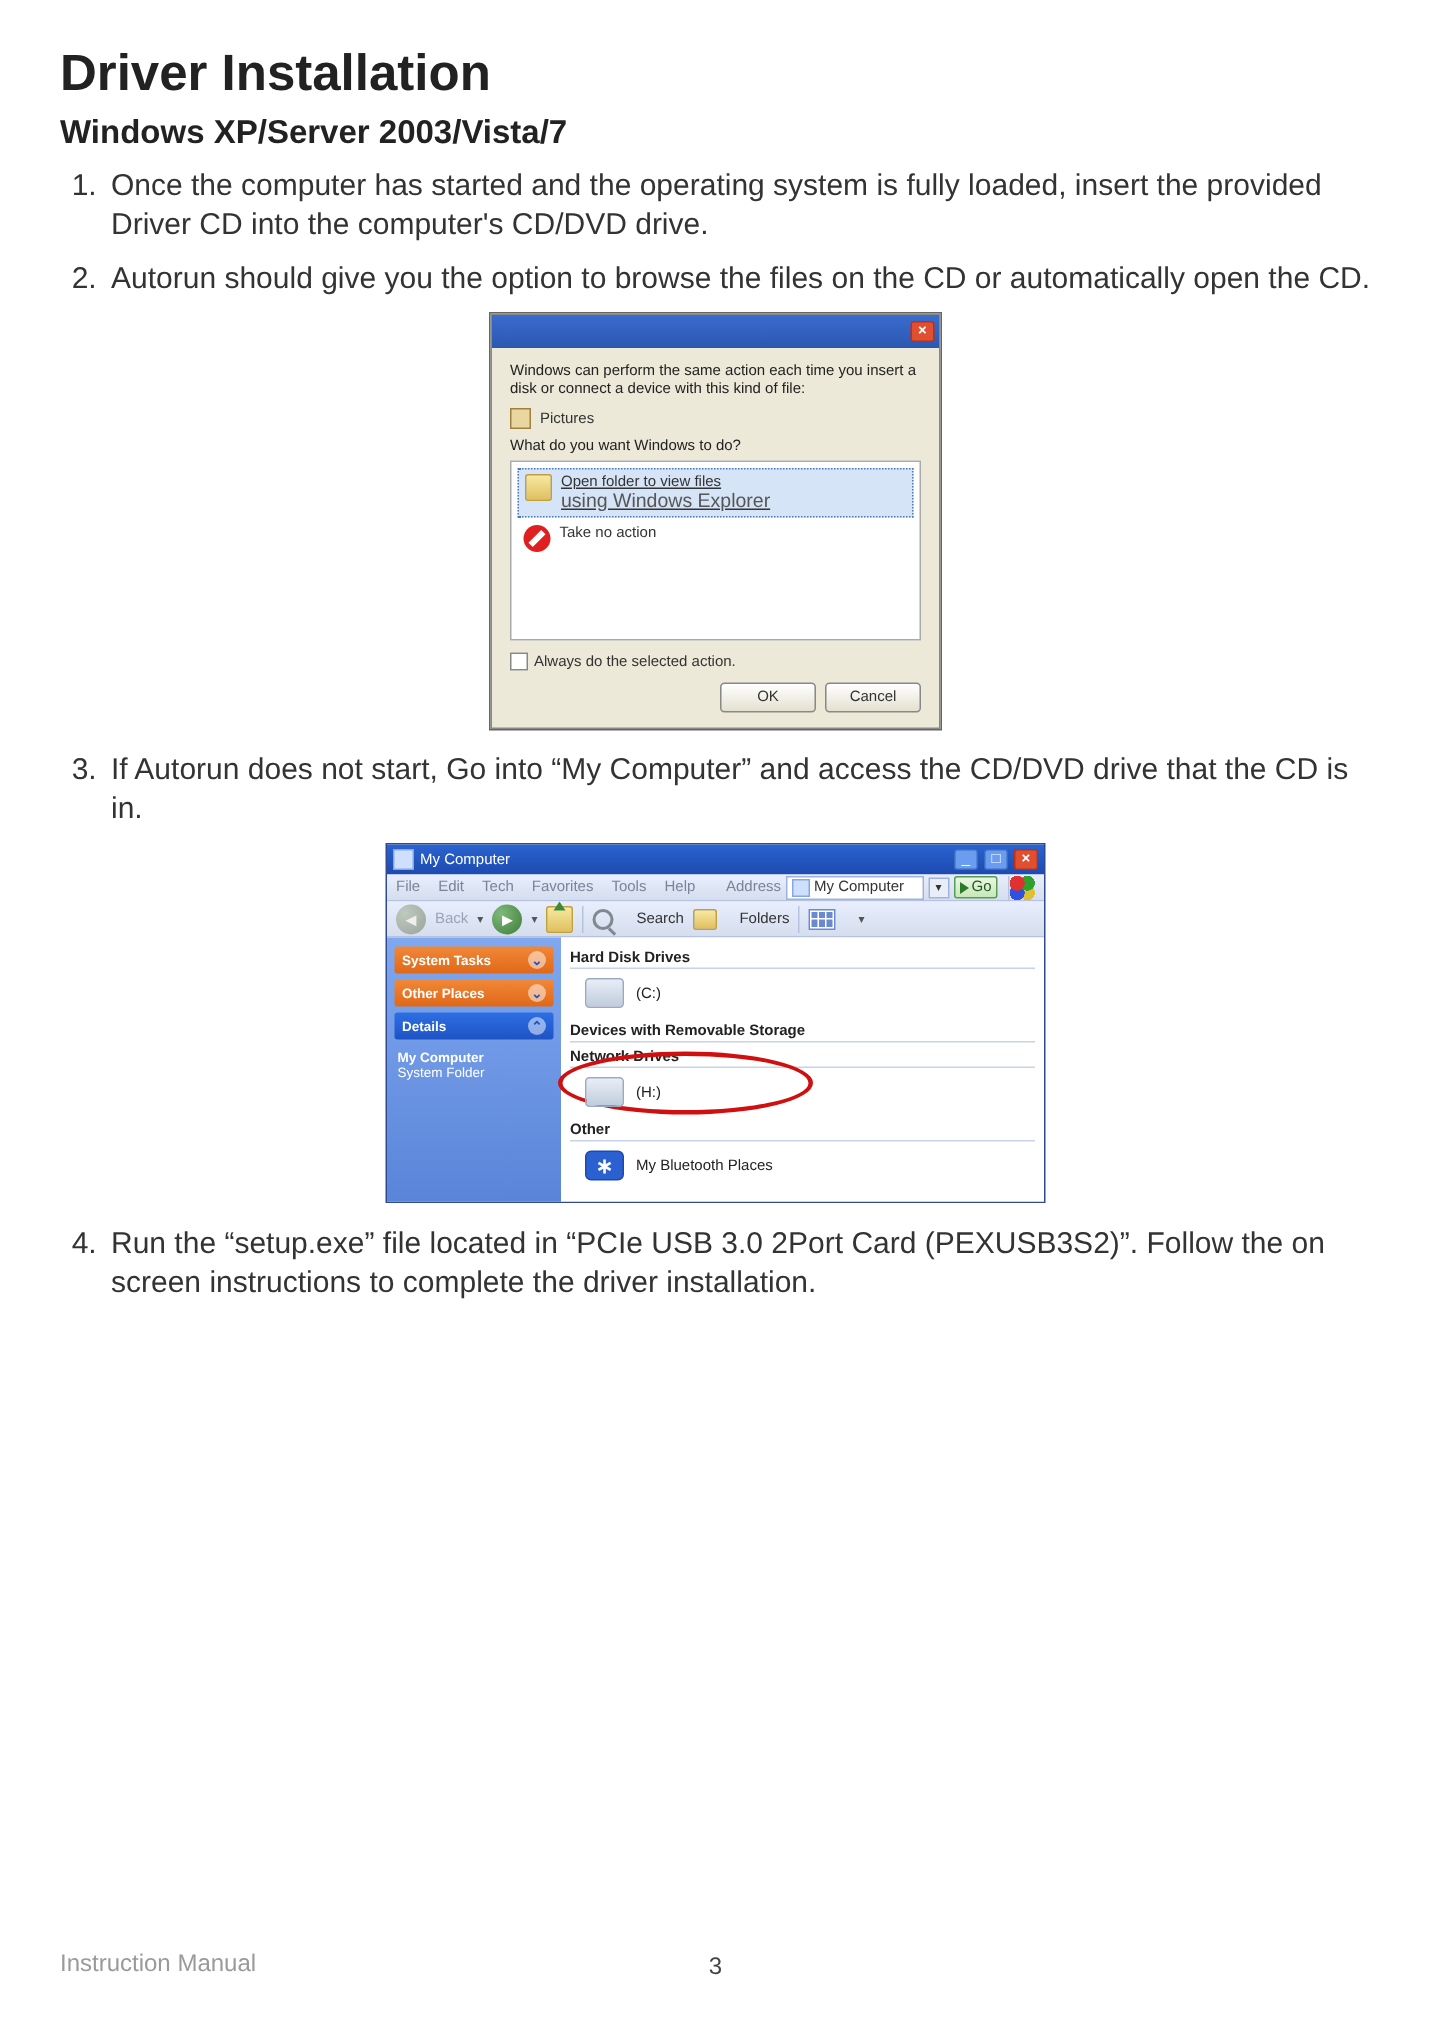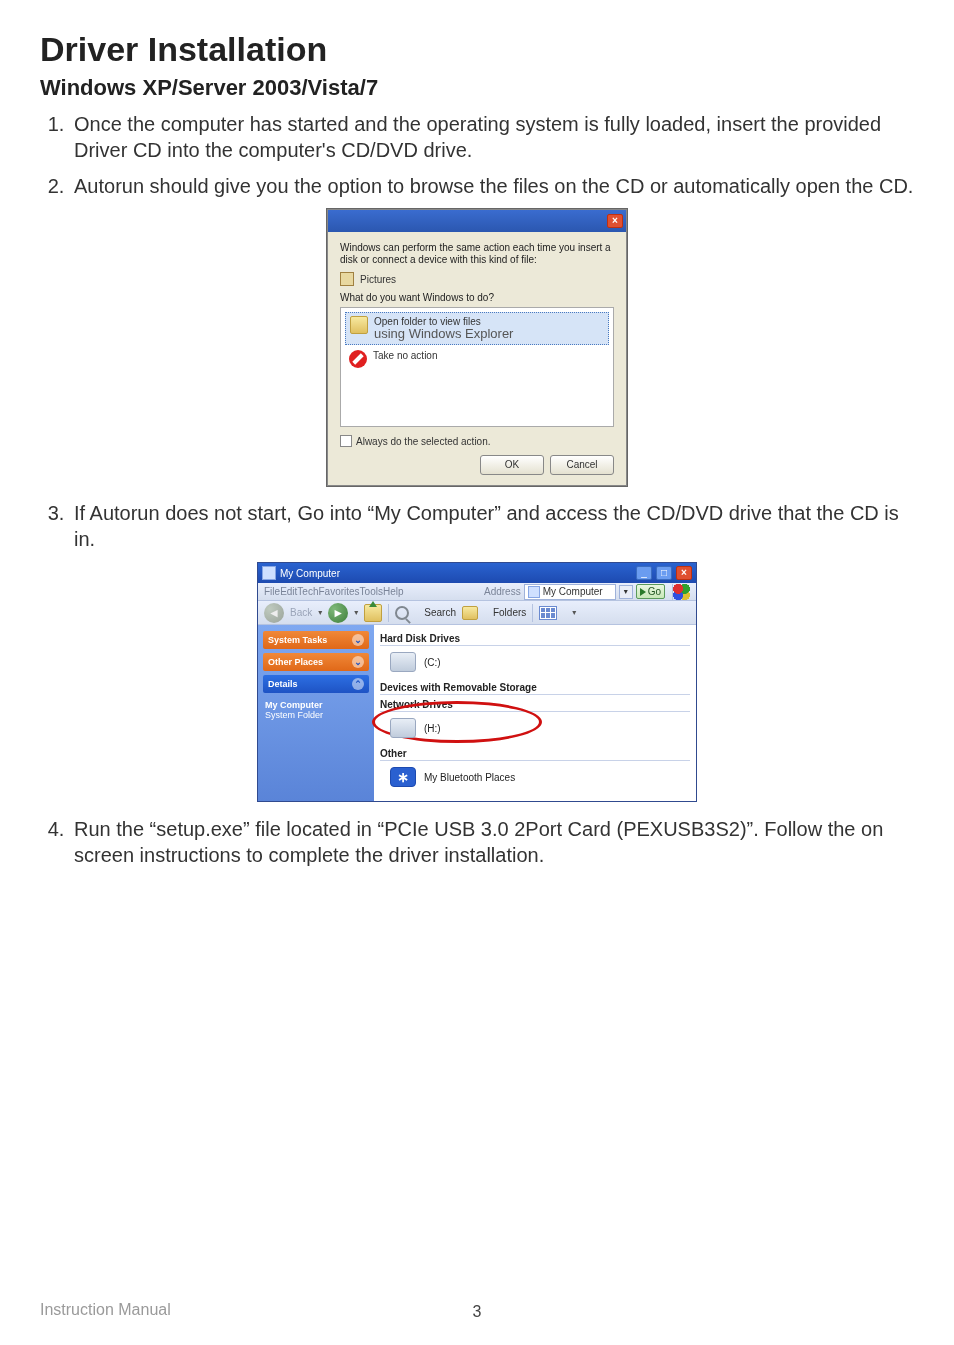--- a/index.html
+++ b/index.html
@@ -86,21 +86,21 @@
     height: 120px;
     padding: 4px;
   }
   .autorun .opt {
     display: flex;
     align-items: flex-start;
     gap: 6px;
     padding: 3px 4px;
     margin-bottom: 2px;
   }
-  .autorun .opt.sel { background: #d6e4f7; border: 1px dotted #4a7ac0; }
+  .autorun .opt.sel { background: #d6e4f7; border: 1px dotted #4a7ac0; text-decoration: underline; }
   .autorun .opt .oi {
     width: 18px; height: 18px;
     flex: 0 0 18px;
   }
   .autorun .opt .oi.folder {
     background: linear-gradient(#f7e9a0,#e0c060);
     border: 1px solid #c0a040;
     border-radius: 2px;
   }
   .autorun .opt .oi.noaction {
@@ -166,21 +166,21 @@
     border-radius: 2px;
     color: #fff; text-align: center; font-size: 10px; line-height: 12px;
   }
   .explorer .etitle .wbtn.maxx { background: #6a9cf0; }
   .explorer .etitle .wbtn.clo { background: #e05030; border-color: #c03010; font-weight: bold; }
   .explorer .menubar {
     height: 18px;
     background: linear-gradient(#e8eefc,#d5deee);
     display: flex;
     align-items: center;
-    gap: 0;
+    gap: 12px;
     padding: 0 6px;
     color: #7a8498;
     border-bottom: 1px solid #b5c3e0;
   }
   .explorer .menubar .addrgrp {
     margin-left: auto;
     display: flex; align-items: center; gap: 3px;
     color: #333;
   }
   .explorer .addrlbl { color: #7a8498; }

